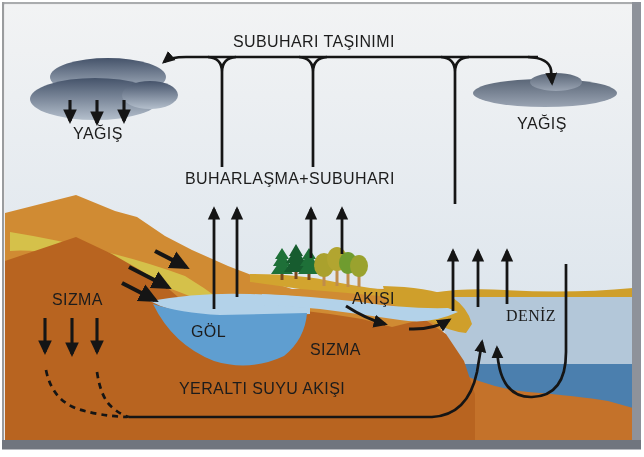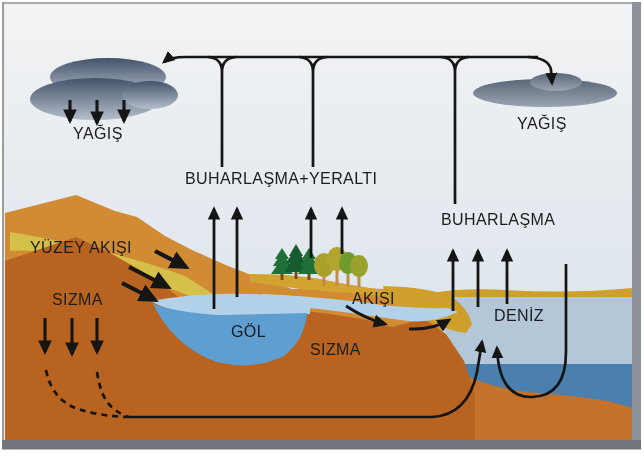--- a/index.html
+++ b/index.html
@@ -8,24 +8,24 @@
   .stage svg{position:absolute;left:0;top:0;}
   .lbl{position:absolute;font-size:16px;line-height:1;color:#1c1c1c;
        letter-spacing:0.4px;white-space:nowrap;z-index:5;}
   .lbl-title{left:233px;top:34px;}
   .lbl-yagis-left{left:73px;top:126px;}
   .lbl-yagis-right{left:517px;top:116px;}
   .lbl-evap-transp{left:185px;top:171px;}
   .lbl-evap-sea{left:441px;top:212px;}
   .lbl-runoff{left:30px;top:240px;}
   .lbl-sizma{left:52px;top:292px;}
-  .lbl-gol{left:191px;top:324px;margin-left:40px;}
+  .lbl-gol{left:191px;top:324px;}
   .lbl-nehir{left:352px;top:291px;}
   .lbl-kara{left:310px;top:342px;}
-  .lbl-deniz{left:494px;top:308px;}
+  .lbl-deniz{left:506px;top:308px;font-family:Liberation Serif, serif;}
   .lbl-groundwater{left:179px;top:381px;}
 </style>
 </head>
 <body>
 
 <div class="stage">
 <svg width="644" height="457" viewBox="0 0 644 457">
   <defs>
     <linearGradient id="skyGrad" x1="0" y1="0" x2="0" y2="1">
       <stop offset="0" stop-color="#f2f3f4"></stop>
@@ -171,23 +171,23 @@
   </g>
 
   <g>
     <rect x="2" y="2" width="639" height="2.2" fill="#aaacae"></rect>
     <rect x="2" y="2" width="2.2" height="447" fill="#9a9c9e"></rect>
     <rect x="632" y="2" width="9" height="447" fill="#8e929a"></rect>
     <rect x="2" y="440" width="639" height="9.5" fill="#70757e"></rect>
   </g>
 </svg>
 
+  <div class="lbl lbl-title">SUBUHARI TAŞINIMI</div>
   <div class="lbl lbl-yagis-left">YAĞIŞ</div>
   <div class="lbl lbl-yagis-right">YAĞIŞ</div>
-  <div class="lbl lbl-evap-transp">BUHARLAŞMA+YERALTI</div>
-  <div class="lbl lbl-evap-sea">BUHARLAŞMA</div>
-  <div class="lbl lbl-runoff">YÜZEY AKIŞI</div>
+  <div class="lbl lbl-evap-transp">BUHARLAŞMA+SUBUHARI</div>
   <div class="lbl lbl-sizma">SIZMA</div>
   <div class="lbl lbl-gol">GÖL</div>
   <div class="lbl lbl-nehir">AKIŞI</div>
   <div class="lbl lbl-kara">SIZMA</div>
   <div class="lbl lbl-deniz">DENİZ</div>
+  <div class="lbl lbl-groundwater">YERALTI SUYU AKIŞI</div>
 </div>
 
 </body></html>

